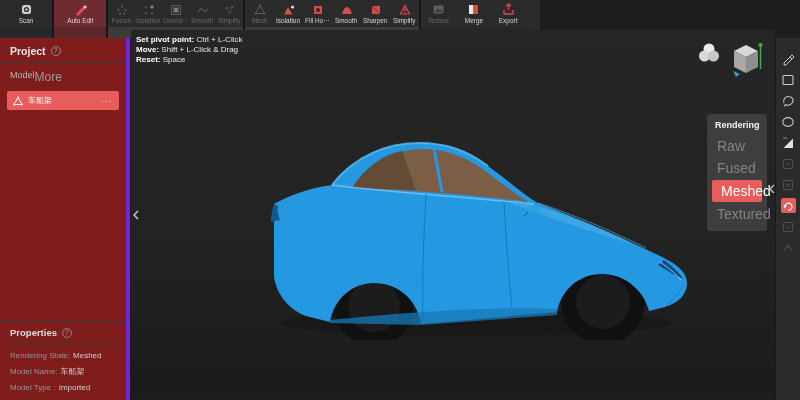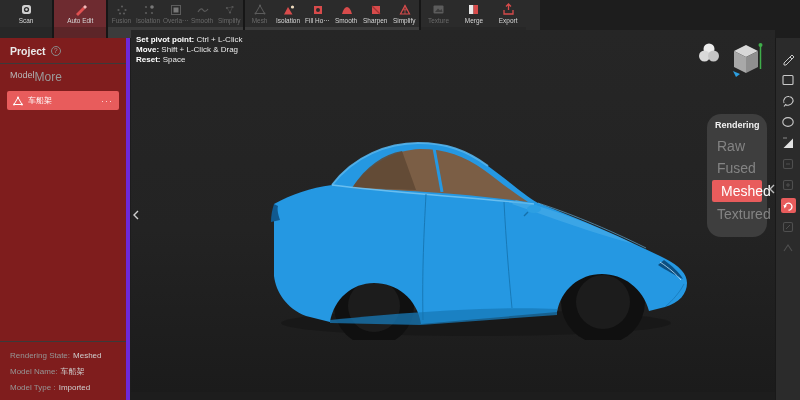--- a/index.html
+++ b/index.html
@@ -53,21 +53,21 @@
   
   .viewport { position:absolute; left:131px; top:30px; width:644px; height:362px;
     background:linear-gradient(180deg,#262626 0%,#232323 55%,#1b1b1b 100%); cursor:grab; }
   .hints { position:absolute; left:5px; top:5px; }
   .hint-line { font-size:8px; line-height:10px; color:#e9e9e9; white-space:nowrap; }
   .hint-line b { color:#ffffff; }
   .nav-icons { position:absolute; right:12px; top:12px; display:flex; gap:11px; align-items:flex-start; }
   .nav-icons svg { cursor:pointer; }
 
   .rendering-panel { position:absolute; right:8px; top:84px; width:60px;
-    background:#3e3e3e; border-radius:14px; padding:5px 0 12px; }
+    background:#3e3e3e; border-radius:3px; padding:5px 0 6px; }
   .rp-title { font-size:9px; font-weight:bold; color:#f2f2f2; padding:1px 8px 5px; }
   .rp-opt { font-size:14px; color:#848484; padding:3px 10px; cursor:pointer; }
   .rp-opt.selected { background:#e85c5c; color:#ffffff; margin:1px 5px; padding:3px 5px;
     border-radius:2px; display:flex; align-items:center; gap:4px; }
   .rp-bullet { width:4px; height:4px; background:#ffffff; display:inline-block; }
 
   .collapse-left { position:absolute; left:0px; top:172px; width:10px; height:26px;
     display:flex; align-items:center; justify-content:center; cursor:pointer; }
 
   .car-svg { position:absolute; left:135px; top:110px; }
@@ -303,20 +303,24 @@
             <circle cx="5" cy="1.5" r=".9" fill="#fff"></circle>
             <circle cx="9" cy="8.5" r=".9" fill="#fff"></circle>
             <circle cx="1" cy="8.5" r=".9" fill="#fff"></circle>
           </svg>
       </span>
       <span class="mname">车船架</span>
       <span class="mdots">···</span>
     </div>
     <div class="lp-space"></div>
     <div class="props">
+      <div class="props-head">
+        <span class="props-title">Properties</span>
+        <span class="info-dot">?</span>
+      </div>
       <div class="prow"><span>Rendering State:</span><span class="pval">Meshed</span></div>
       <div class="prow"><span>Model Name:</span><span class="pval">车船架</span></div>
       <div class="prow"><span>Model Type :</span><span class="pval">Imported</span></div>
     </div>
   </div>
 
   <div class="viewport">
 
     <div class="hints">
       <div class="hint-line"><b>Set pivot point:</b><span> Ctrl + L-Click</span></div>

